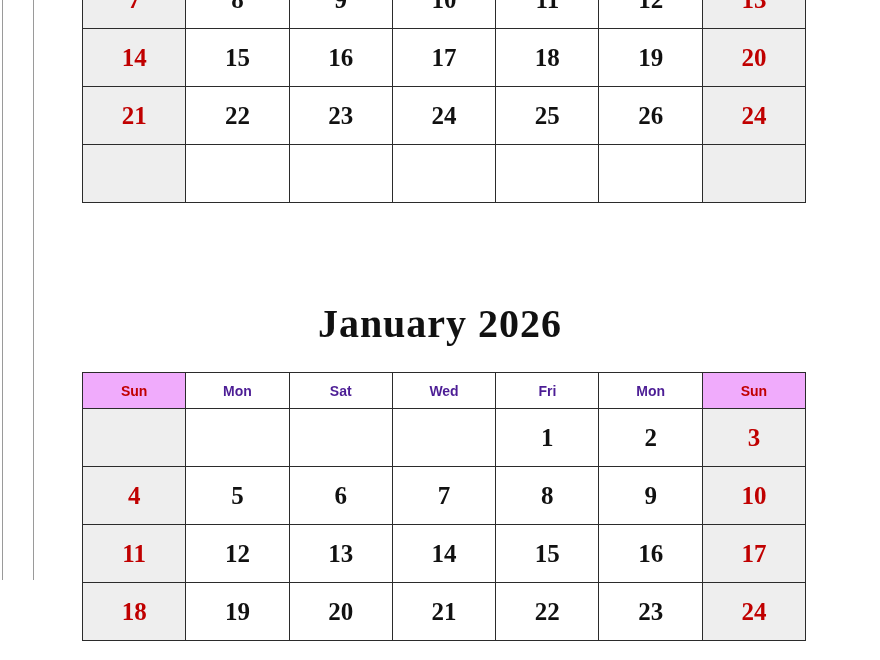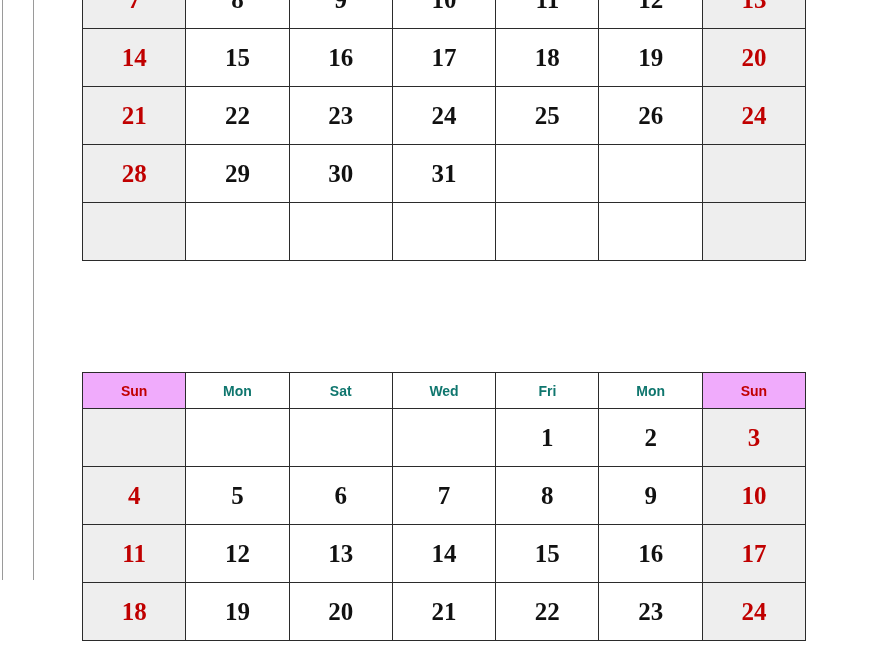--- a/index.html
+++ b/index.html
@@ -62,21 +62,21 @@
     background: #eeeeee;
     color: #c00000;
   }
   table.cal td.empty-we {
     background: #eeeeee;
   }
   table.cal th {
     height: 35px;
     font-size: 14px;
     font-weight: bold;
-    color: #0f766e;
+    color: #4c1d95;
     background: #ffffff;
     font-family: "Liberation Sans", sans-serif;
   }
   table.cal th.we {
     background: #f0abfc;
     color: #c00000;
   }
   .month-title {
     text-align: center;
     font-family: "Liberation Serif", serif;
@@ -122,41 +122,33 @@
         <tr>
           <td class="we">21</td>
           <td>22</td>
           <td>23</td>
           <td>24</td>
           <td>25</td>
           <td>26</td>
           <td class="we">24</td>
         </tr>
         <tr>
-          <td class="we">28</td>
-          <td>29</td>
-          <td>30</td>
-          <td>31</td>
-          <td></td>
-          <td></td>
-          <td class="empty-we"></td>
-        </tr>
-        <tr>
           <td class="empty-we"></td>
           <td></td>
           <td></td>
           <td></td>
           <td></td>
           <td></td>
           <td class="empty-we"></td>
         </tr>
       </tbody>
     </table>
   </div>
 
+  <div class="month-title" id="title-jan">January 2026</div>
 
   <div class="cal-block" id="block-jan">
     <table class="cal">
       <thead>
         <tr>
           <th class="we">Sun</th>
           <th>Mon</th>
           <th>Sat</th>
           <th>Wed</th>
           <th>Fri</th>

